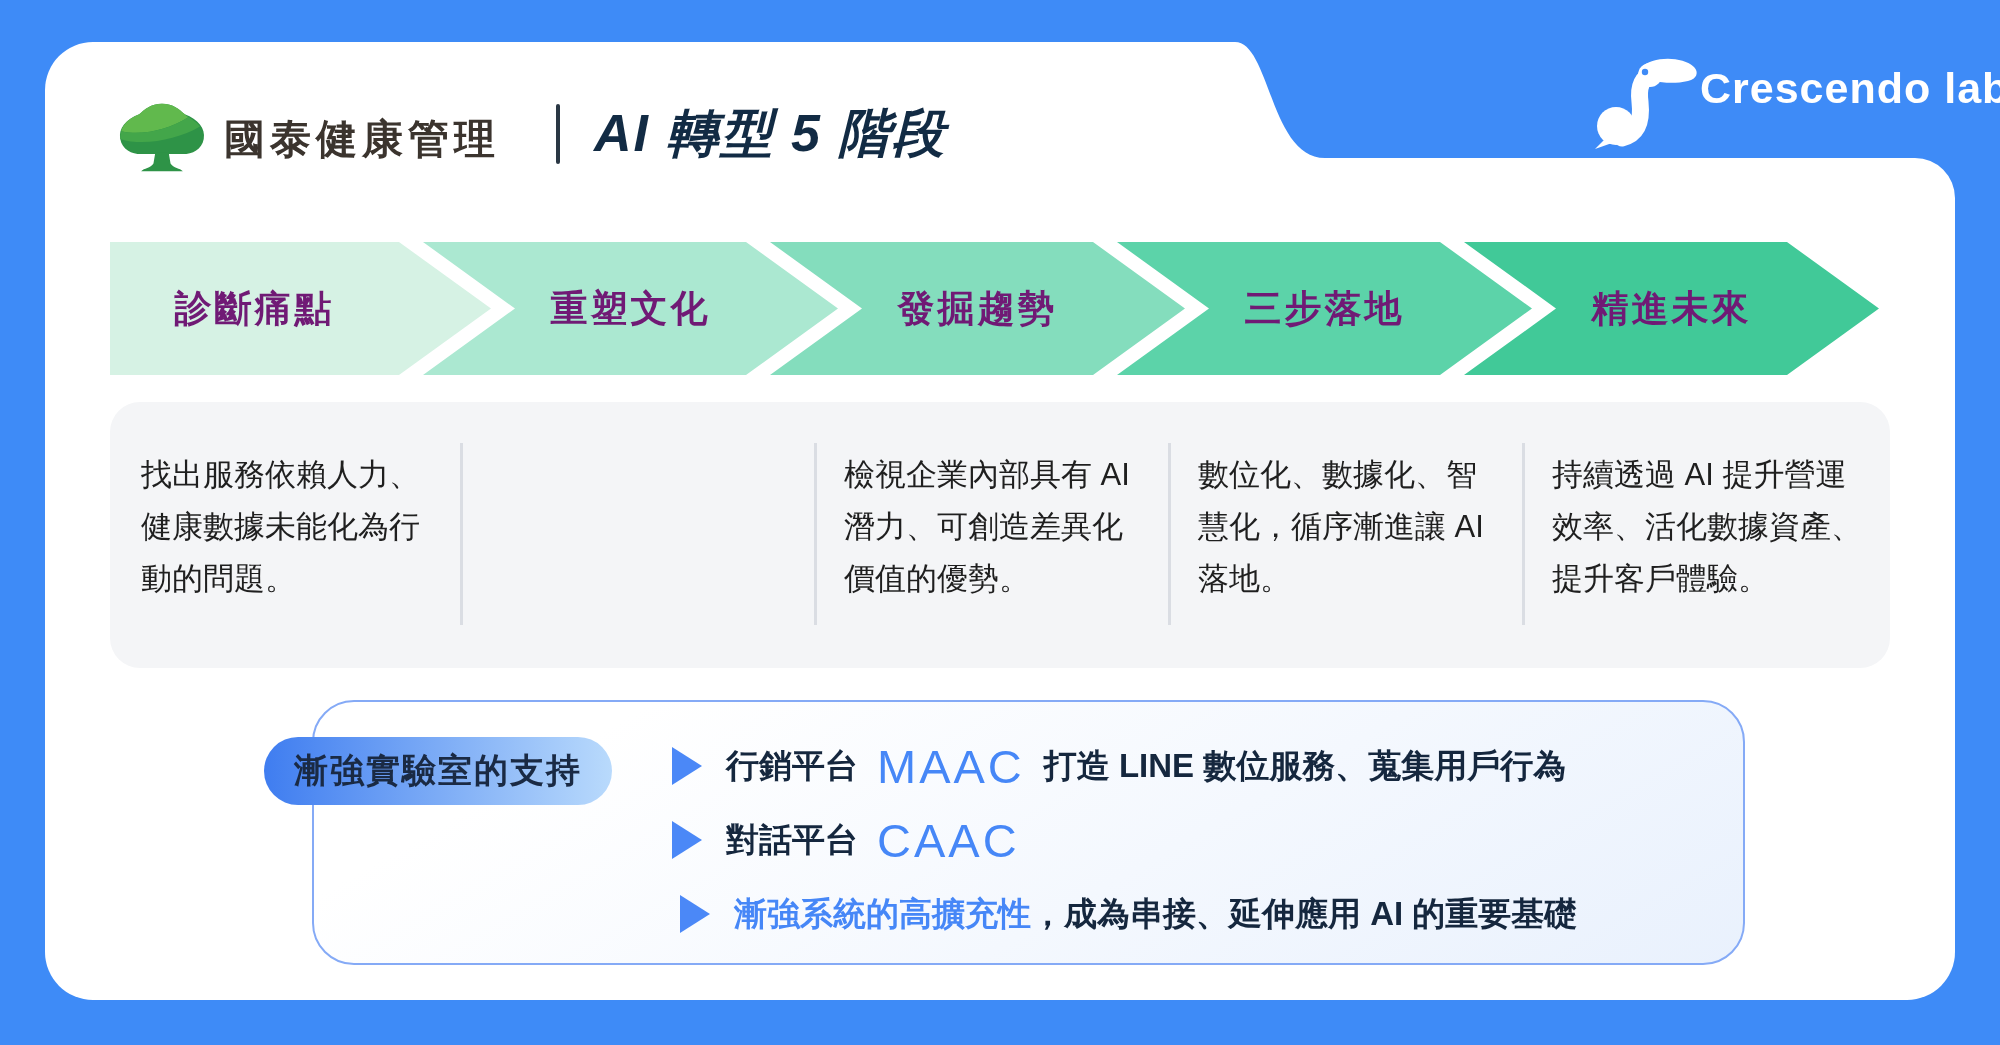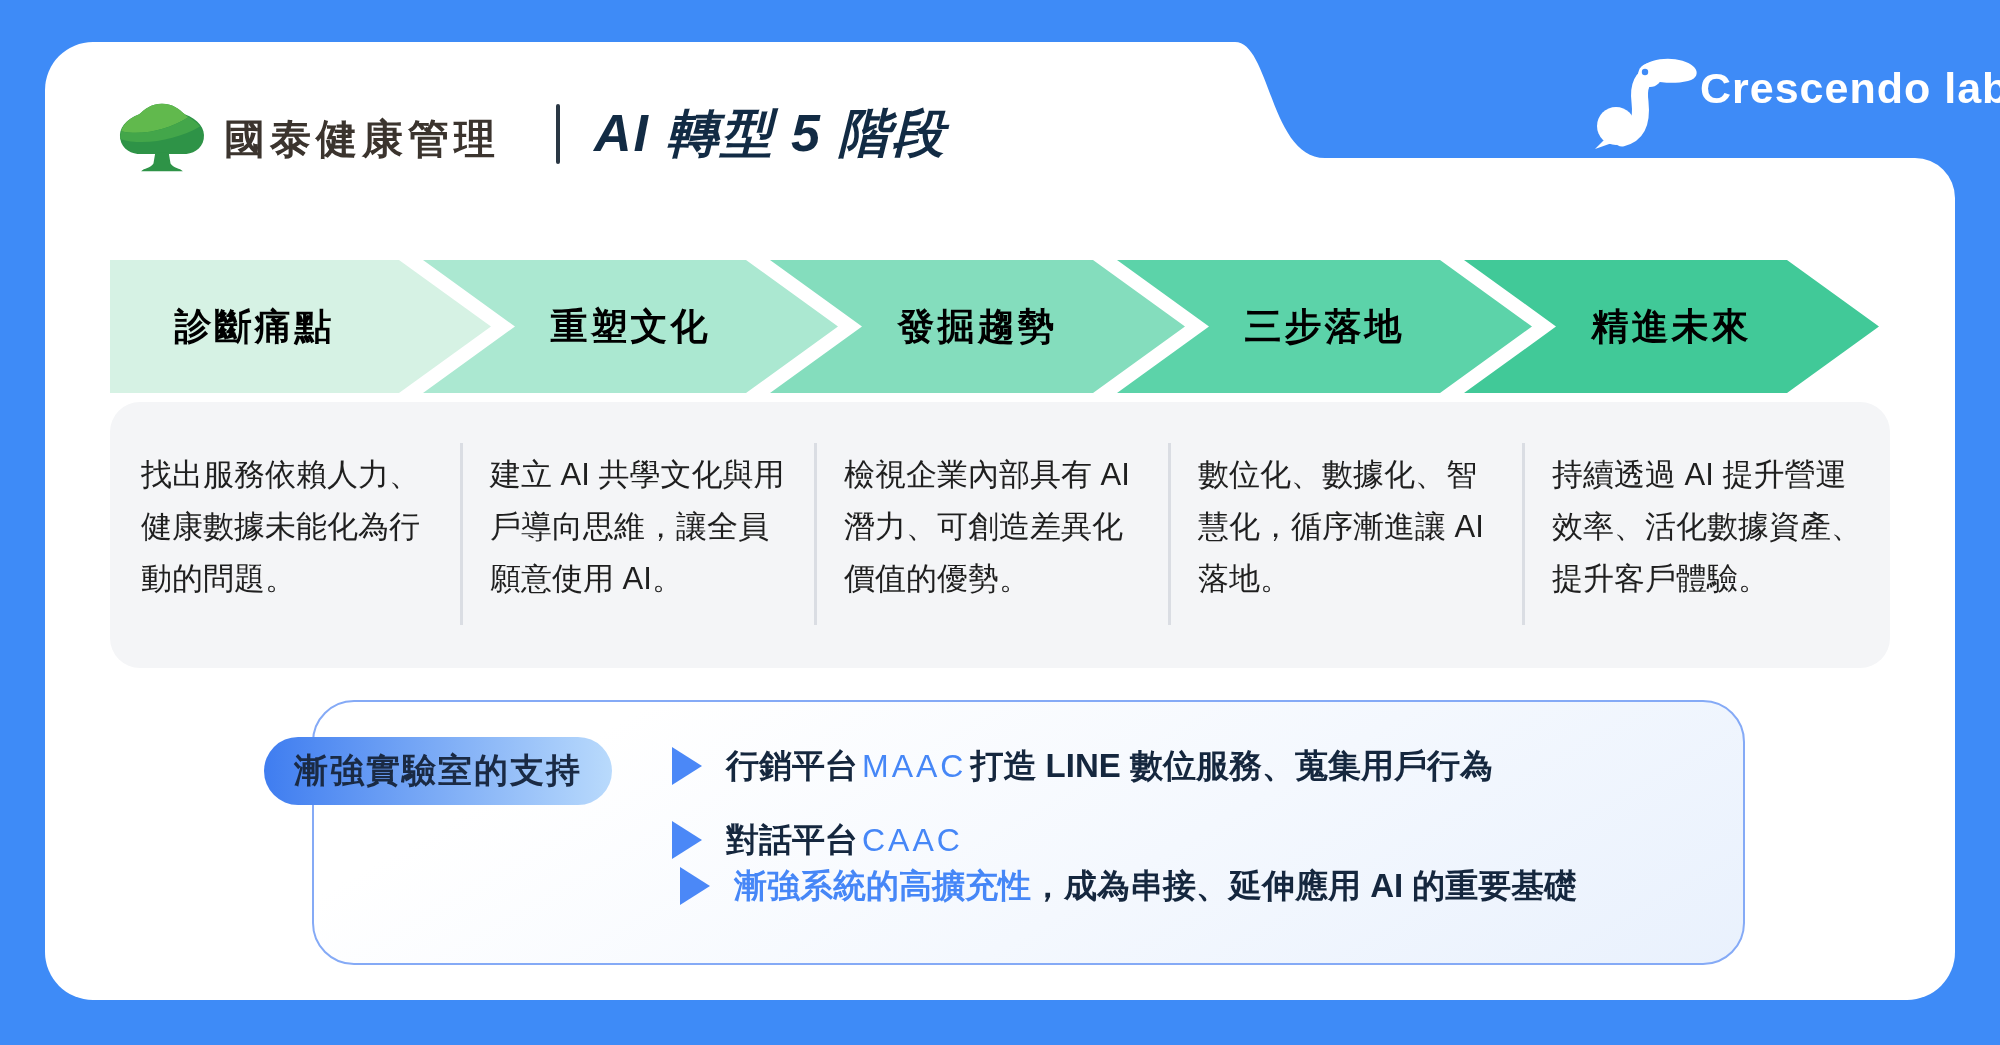--- a/index.html
+++ b/index.html
@@ -31,23 +31,23 @@
     font-size:52px;font-weight:800;color:#122b44;letter-spacing:2px;white-space:nowrap;font-style:italic;
   }
   .pelican-svg{position:absolute;left:1578px;top:50px;width:150px;height:100px;}
   .crescendo-word{
     position:absolute;left:1700px;top:64px;
     font-size:43px;font-weight:600;color:#ffffff;letter-spacing:1px;white-space:nowrap;
   }
 
   
   .stage{
-    position:absolute;top:260px;height:133px;
+    position:absolute;top:242px;height:133px;
     display:flex;align-items:center;justify-content:center;
-    font-size:37px;font-weight:700;color:#000000;letter-spacing:3px;white-space:nowrap;
+    font-size:37px;font-weight:700;color:#701a75;letter-spacing:3px;white-space:nowrap;
   }
   #st1{left:110px;width:381px;clip-path:polygon(0 0,289px 0,100% 50%,289px 100%,0 100%);padding-right:92px;box-sizing:border-box;}
   #st2,#st3,#st4,#st5{width:415px;clip-path:polygon(0 0,323px 0,100% 50%,323px 100%,0 100%,92px 50%);}
   #st2{left:423px;} #st3{left:770px;} #st4{left:1117px;} #st5{left:1464px;}
 
   
   .desc-panel{
     position:absolute;left:110px;top:402px;width:1780px;height:266px;
     background:#f4f5f7;border-radius:30px;
   }
@@ -68,28 +68,28 @@
   .support-badge{
     position:absolute;left:264px;top:737px;width:348px;height:68px;
     border-radius:34px;background:linear-gradient(90deg,#3f7df0 0%,#b9dafc 100%);
     display:flex;align-items:center;justify-content:center;
     font-size:34px;font-weight:700;color:#1a2a44;letter-spacing:2px;
   }
   .bullet-row{
     position:absolute;left:672px;height:60px;
     display:flex;align-items:center;white-space:nowrap;
   }
-  #b1{top:736px;} #b2{top:810px;} #b3{top:856px;padding-left:8px;}
+  #b1{top:736px;} #b2{top:810px;} #b3{top:884px;padding-left:8px;}
   .tri{
     width:30px;height:38px;background:#4b88f7;
     clip-path:polygon(0 0,100% 50%,0 100%);flex:0 0 auto;
   }
   .b-prefix{font-size:33px;font-weight:700;color:#15273e;margin-left:24px;}
   .b-prefix:empty{display:none;}
-  .b-plat{font-size:32px;font-weight:500;color:#4687f7;letter-spacing:3px;margin:0 4px;}
+  .b-plat{font-size:47px;font-weight:500;color:#4687f7;letter-spacing:3px;margin:0 19px;}
   .b-hl3{font-size:33px;font-weight:700;color:#4687f7;margin-left:24px;}
   .b-text{font-size:33px;font-weight:700;color:#15273e;}
 </style>
 </head>
 <body>
 
 <div id="page">
 
   <div class="card"></div>
 
@@ -133,21 +133,20 @@
   <div id="st5" class="stage" style="background: rgb(65, 201, 152);">
     <span>精進未來</span>
   </div>
 
   <div class="desc-panel"></div>
   <div id="vd1" class="vdiv"></div>
   <div id="vd2" class="vdiv"></div>
   <div id="vd3" class="vdiv"></div>
   <div id="vd4" class="vdiv"></div>
   <div id="d1" class="desc">找出服務依賴人力、健康數據未能化為行動的問題。</div>
-  <div id="d2" class="desc">建立 AI 共學文化與用戶導向思維，讓全員願意使用 AI。</div>
   <div id="d3" class="desc">檢視企業內部具有 AI 潛力、可創造差異化價值的優勢。</div>
   <div id="d4" class="desc">數位化、數據化、智慧化，循序漸進讓 AI 落地。</div>
   <div id="d5" class="desc">持續透過 AI 提升營運效率、活化數據資產、提升客戶體驗。</div>
 
   <div class="support-panel"></div>
   <div class="support-badge">漸強實驗室的支持</div>
 
   <div id="b1" class="bullet-row">
     <div class="tri"></div>
     <span class="b-prefix">行銷平台</span>

